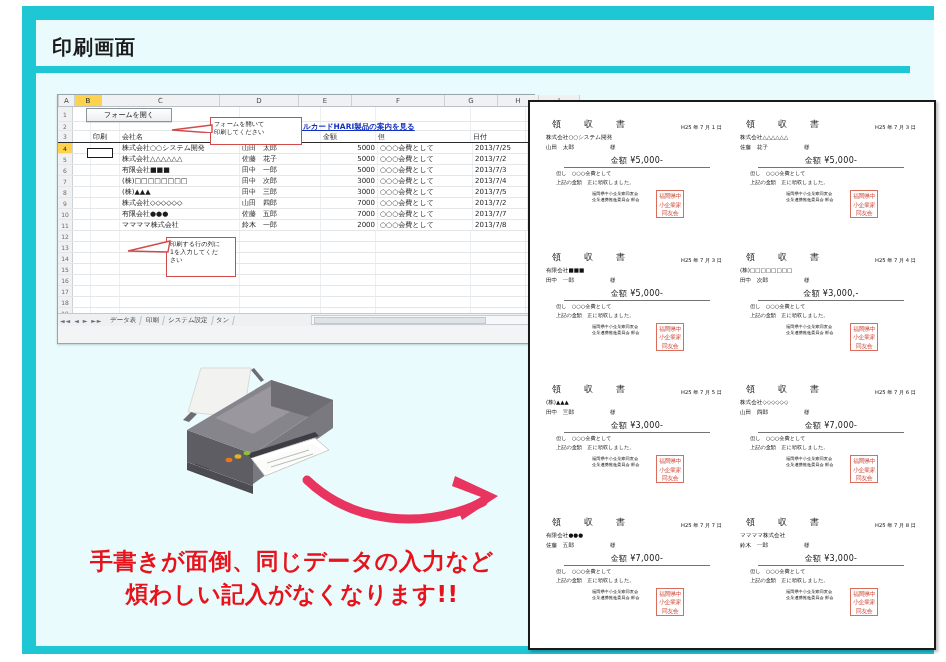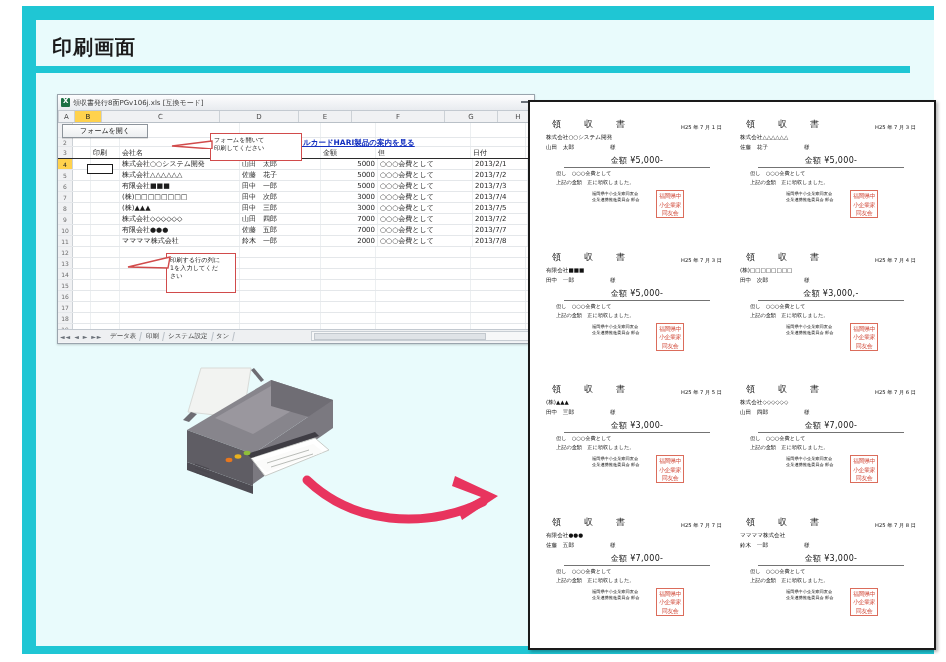--- a/index.html
+++ b/index.html
@@ -63,21 +63,21 @@
   .cD{width:78px;flex:0 0 78px;}
   .cE{width:52px;flex:0 0 52px;}
   .cF{width:92px;flex:0 0 92px;}
   .cG{width:52px;flex:0 0 52px;}
   .cH{width:40px;flex:0 0 40px;}
   .cI{width:40px;flex:0 0 40px;}
 
   .hdr-ul{border-bottom:1px solid #2b2b2b;}
 
   .form-btn{
-    position:absolute;left:4px;top:1px;width:84px;height:12px;
+    position:absolute;left:28px;top:1px;width:84px;height:12px;
     background:linear-gradient(#fefefe,#eceef0);border:1px solid #8d949b;
     font-size:7px;color:#111;display:flex;align-items:center;justify-content:center;
     box-shadow:0 1px 0 rgba(0,0,0,.12);
   }
   .link{
     position:absolute;left:222px;top:15px;font-size:7.5px;color:#1430c0;
     text-decoration:underline;font-weight:bold;white-space:nowrap;
   }
   .callout{
     position:absolute;border:1.6px solid #d14b4b;background:#ffffff;
@@ -151,25 +151,20 @@
 
 <div class="page">
 
   <div class="frame-outer"></div>
   <div class="frame-inner"></div>
 
   <div class="page-title">印刷画面</div>
   <div class="title-rule"></div>
 
   <div class="xl">
-    <div class="xl-title">
-      <span class="xl-ico"></span>
-      <span class="xl-title-text">領収書発行8面PGv106j.xls [互換モード]</span>
-      <span class="xl-min"></span>
-    </div>
 
     <div class="xl-colhead">
       <div class="corner"></div>
       <div class="ch cA">A</div>
       <div class="ch cB sel">B</div>
       <div class="ch cC">C</div>
       <div class="ch cD">D</div>
       <div class="ch cE">E</div>
       <div class="ch cF">F</div>
       <div class="ch cG">G</div>
@@ -219,21 +214,21 @@
       </div>
 
       <div class="row" style="height:10px">
         <div class="rh sel">4</div>
         <div class="cell cA"></div>
         <div class="cell cB"></div>
         <div class="cell cC">株式会社○○システム開発</div>
         <div class="cell cD">山田　太郎</div>
         <div class="cell cE r">5000</div>
         <div class="cell cF">○○○会費として</div>
-        <div class="cell cG">2013/2/1</div>
+        <div class="cell cG">2013/7/25</div>
         <div class="cell cH"></div>
 
       </div>
       <div class="row" style="height:10px">
         <div class="rh">5</div>
         <div class="cell cA"></div>
         <div class="cell cB"></div>
         <div class="cell cC">株式会社△△△△△△</div>
         <div class="cell cD">佐藤　花子</div>
         <div class="cell cE r">5000</div>
@@ -621,14 +616,18 @@
       <line x1="52" y1="106" x2="66" y2="111"></line>
       <line x1="52" y1="110" x2="66" y2="115"></line>
     </g>
   </svg>
 
   <svg class="arrow" viewBox="0 0 230 80">
     <path d="M12,12 C58,56 128,62 188,34" stroke="#e8345e" stroke-width="9" fill="none" stroke-linecap="round"></path>
     <path d="M160,8 L203,28 L167,52 L163,42 L186,29 L157,18 Z" fill="#e8345e"></path>
   </svg>
 
+  <div class="msg">
+    <div>手書きが面倒、同じデータの入力など</div>
+    <div>煩わしい記入がなくなります!!</div>
+  </div>
 
 </div>
 
 </body></html>

